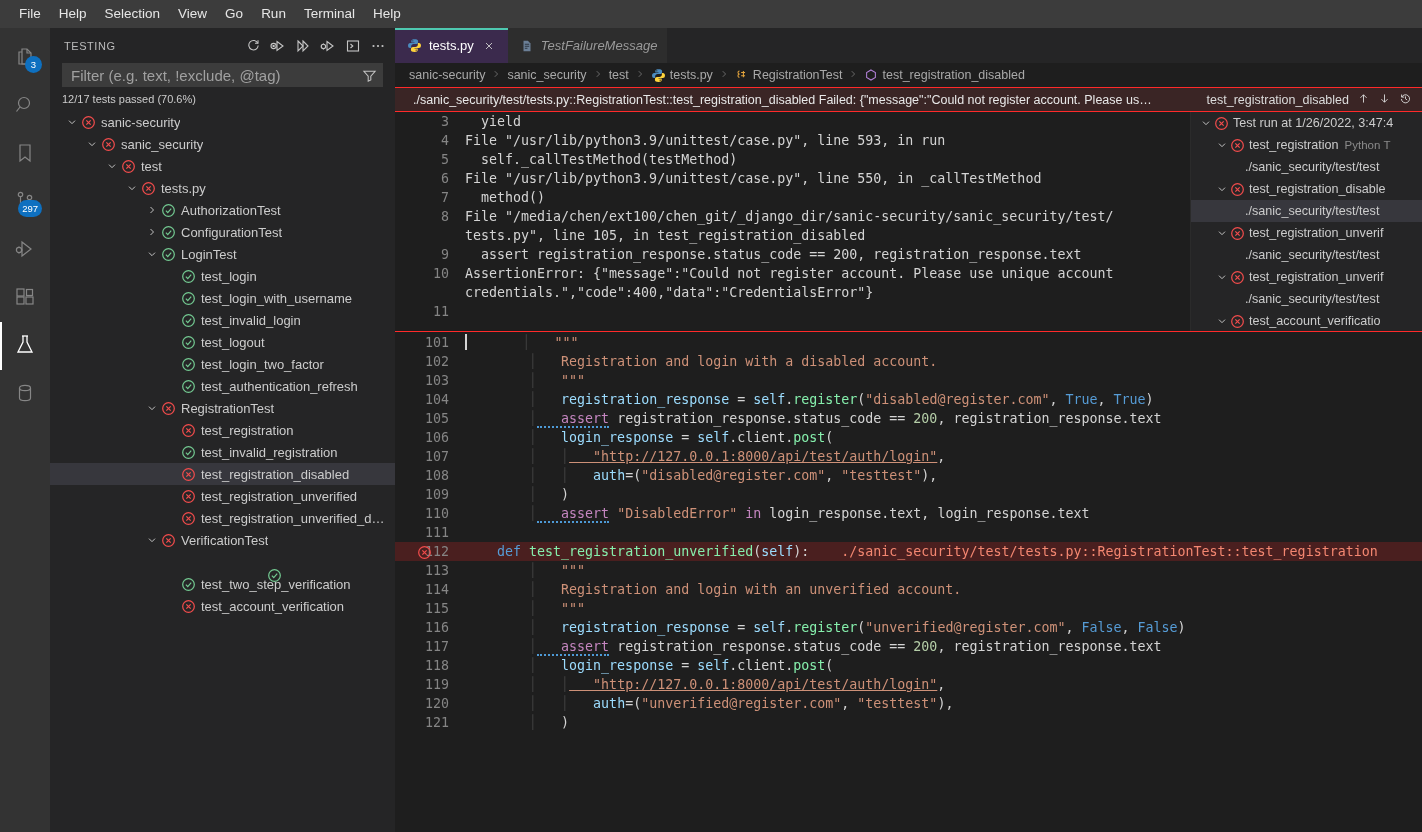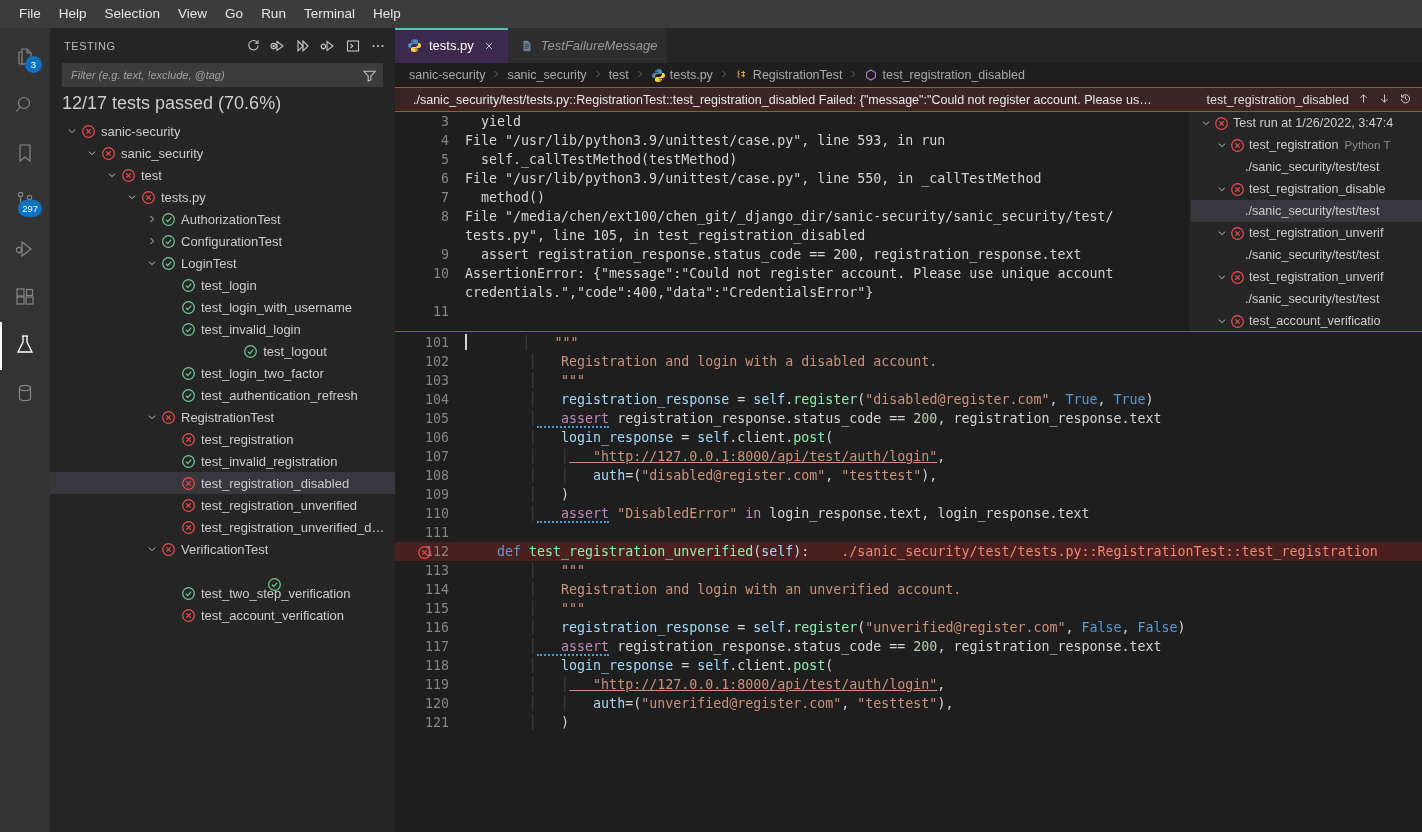--- a/index.html
+++ b/index.html
@@ -52,24 +52,24 @@
   #sb-actions{ display:flex; align-items:center; gap:3px; }
   .tbtn{ width:22px; height:22px; display:flex; align-items:center; justify-content:center;
          color:#c5c5c5; border-radius:4px; }
   #filter-row{ padding:0 12px 0 12px; }
   #filter-box{
     height:24px; background:#3c3c3c; border:1px solid #3c3c3c;
     display:flex; align-items:center; padding:0 4px 0 8px; color:#a6a6a6; font-size:12.5px;
   }
   #filter-box input{
     flex:1; background:transparent; border:none; outline:none;
-    color:#84cc16; font-size:11px; font-family:"Liberation Sans", sans-serif;font-style:italic;
+    color:#84cc16; font-size:15px; font-family:"Liberation Sans", sans-serif;
   }
   #filter-box input::placeholder{ color:#a0a0a0; }
-  #summary{ padding:6px 0 4px 12px; font-size:18px; color:#cccccc; }
+  #summary{ padding:6px 0 4px 12px; font-size:11px; color:#cccccc; }
 
   #tree{ flex:1; overflow:hidden; padding-top:2px; }
   .row{
     height:22px; display:flex; align-items:center; font-size:13px; color:#cccccc;
     white-space:nowrap; padding-right:6px;
   }
   .row.sel{ background:#37373d; }
   .row .twisty{ width:16px; display:flex; align-items:center; justify-content:center; color:#cccccc; flex:0 0 16px; }
   .row .twisty.empty{ visibility:hidden; }
   .row .st{ width:17px; flex:0 0 17px; display:flex; align-items:center; justify-content:center; margin-right:4px; }
@@ -448,21 +448,21 @@
         <div class="row" style="padding-left: 114px;">
           <span class="twisty empty"></span>
           <span class="st">
             <svg width="15" height="15" viewBox="0 0 16 16" fill="none" stroke="#73c991" stroke-width="1.3">
               <circle cx="8" cy="8" r="6.2"></circle>
               <path d="M5.2 8.2l2 2 3.7-4.2"></path>
             </svg>
           </span>
           <span class="lbl">test_invalid_login</span>
         </div>
-        <div class="row" style="padding-left: 114px; justify-content: center;">
+        <div class="row" style="padding-left: 114px;">
           <span class="twisty empty"></span>
           <span class="st">
             <svg width="15" height="15" viewBox="0 0 16 16" fill="none" stroke="#73c991" stroke-width="1.3">
               <circle cx="8" cy="8" r="6.2"></circle>
               <path d="M5.2 8.2l2 2 3.7-4.2"></path>
             </svg>
           </span>
           <span class="lbl">test_logout</span>
         </div>
         <div class="row" style="padding-left: 114px;">

